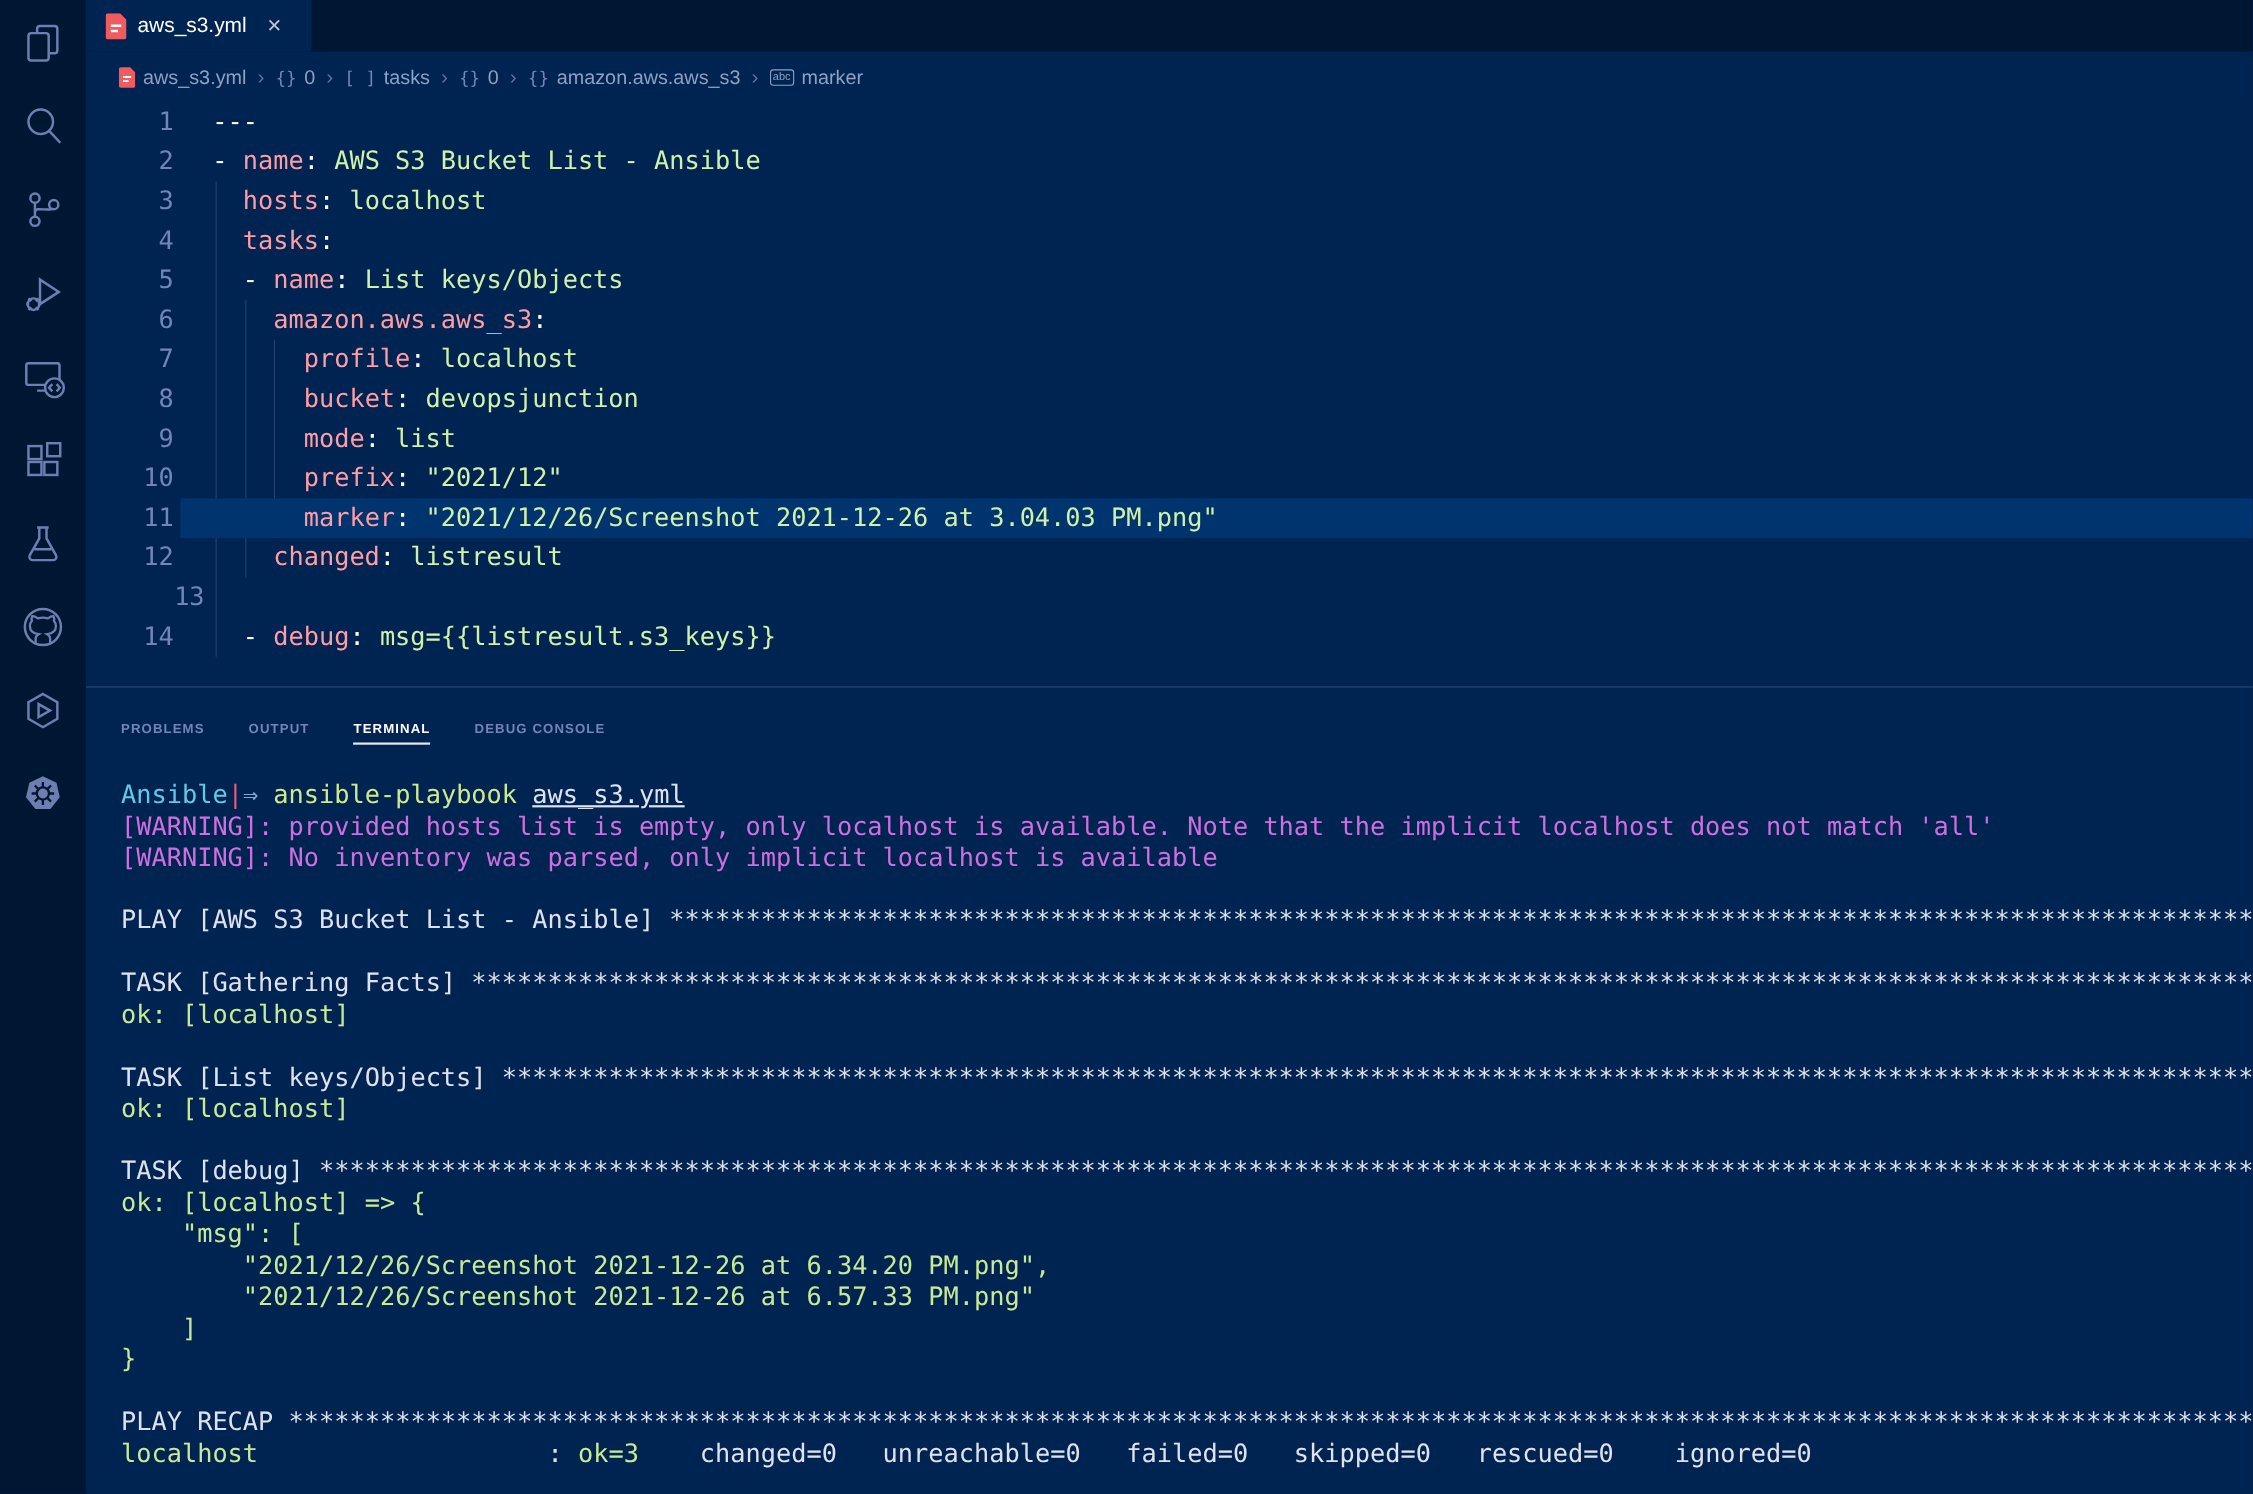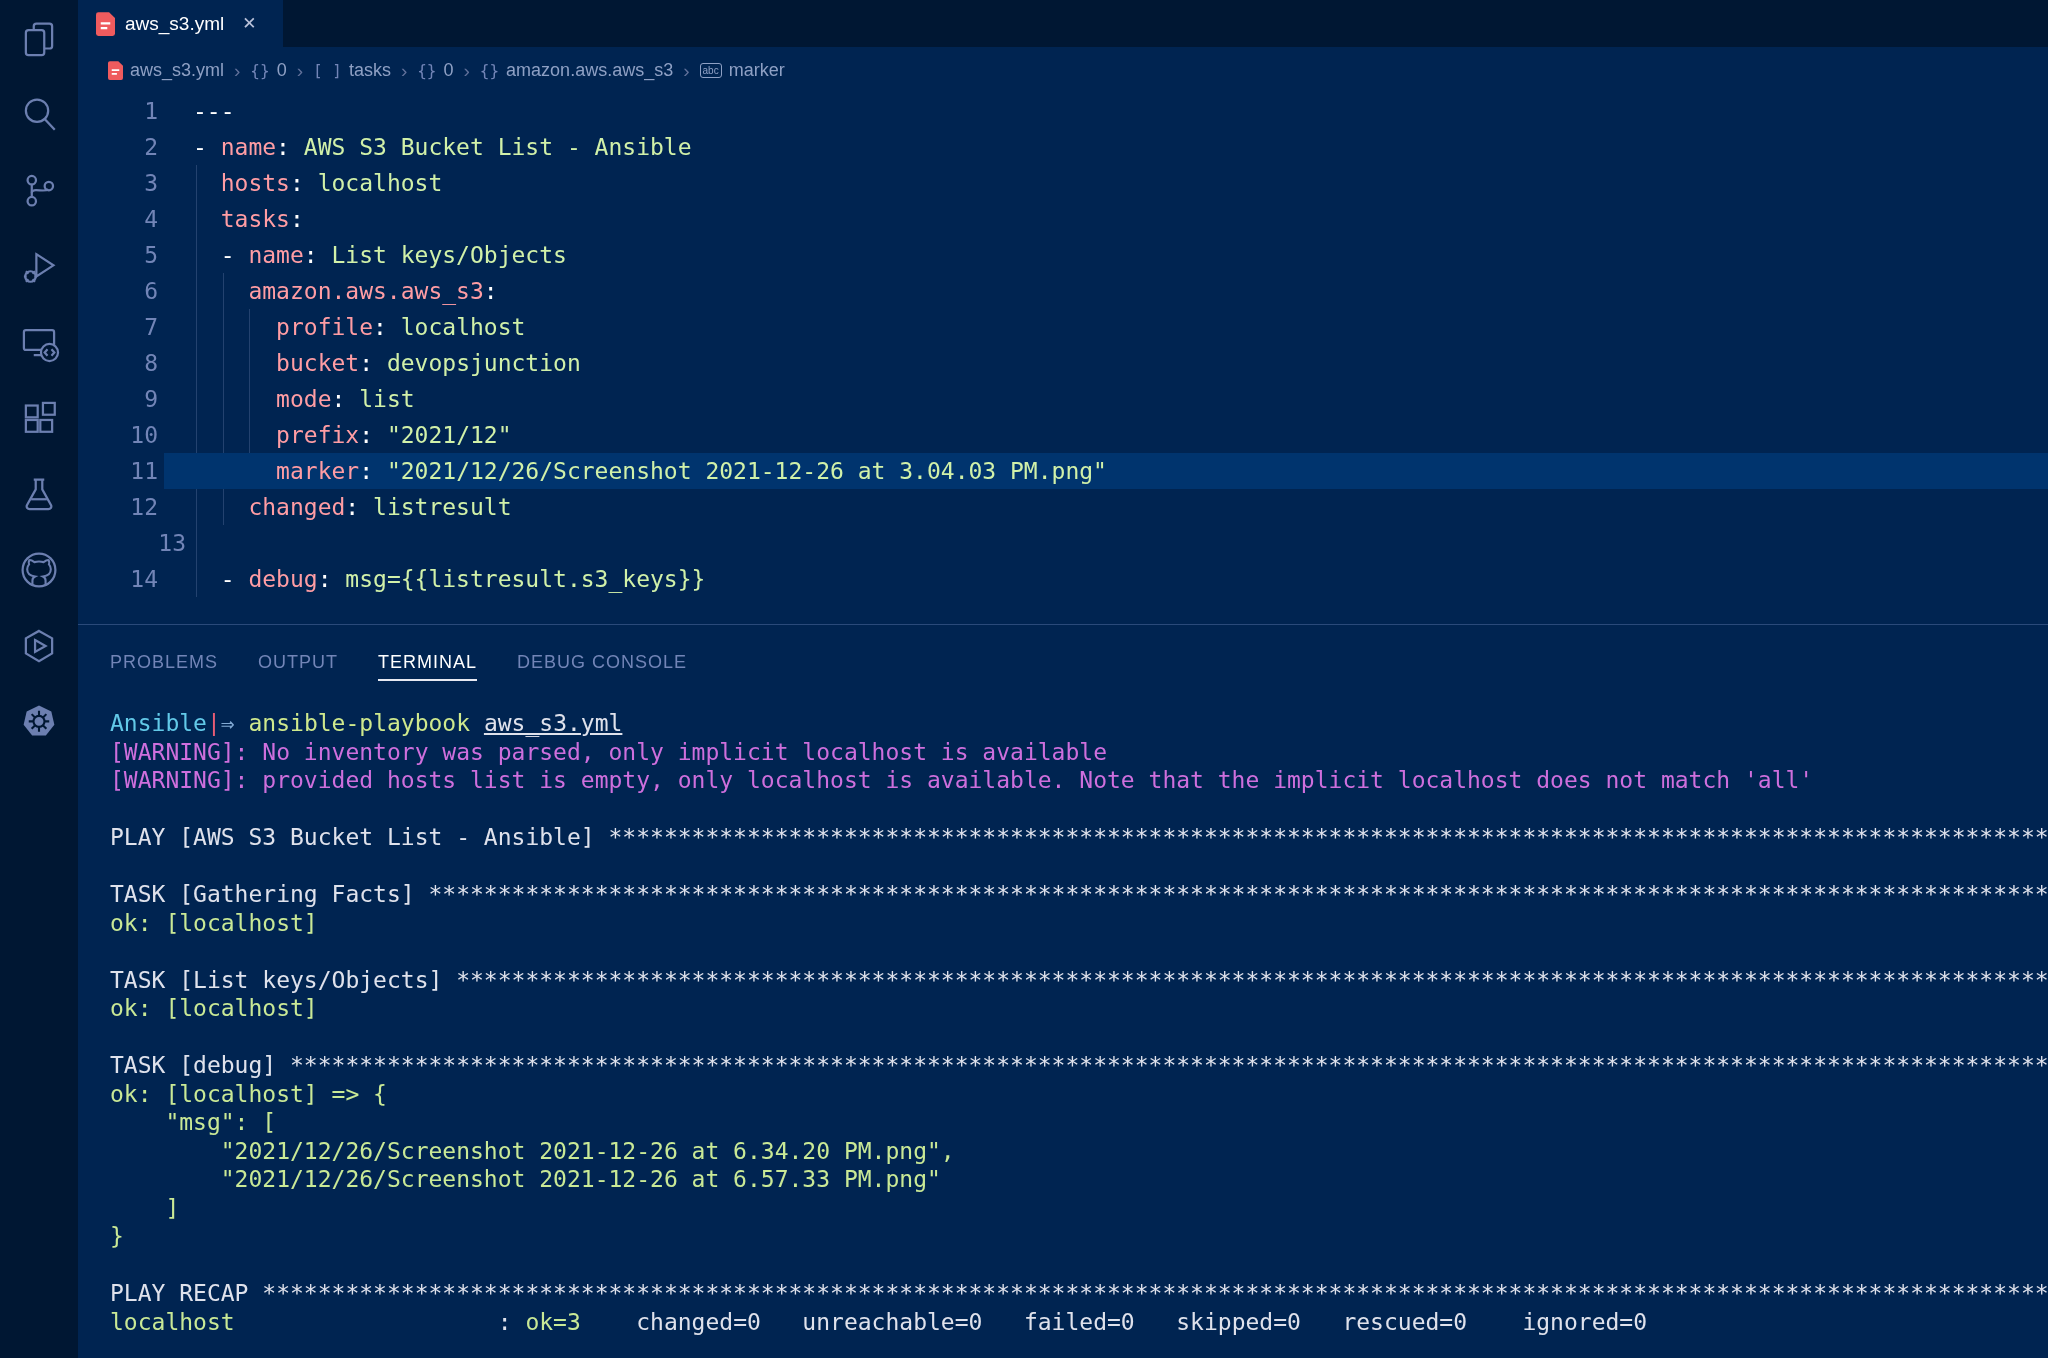--- a/index.html
+++ b/index.html
@@ -31,21 +31,21 @@
   .ed-line { position:absolute; left:0; right:0; height:36px; line-height:36px; font-size:23px; white-space:pre; }
   .ed-line.hl::before { content:""; position:absolute; left:86px; right:0; top:0; bottom:0; background:#00346e; }
   .ed-num { position:absolute; left:0; width:80px; text-align:right; color:#7285b7; }
   .ed-code { position:absolute; left:115px; right:0; }
   .tk-p { color:#ffffff; } .tk-k { color:#ff9da4; } .tk-v { color:#d1f1a9; }
   .guide { position:absolute; width:1px; background:rgba(125,145,190,.28); }
 
   
   .panel { position:absolute; left:78px; top:624px; right:0; bottom:0; background:#002451; border-top:1px solid #2a4a7a; }
   .panel-tabs { display:flex; align-items:center; height:76px; padding-left:32px; gap:40px; }
-  .ptab { font-size:18px; letter-spacing:1px; color:#7285b7; padding:6px 0; border-bottom:2px solid transparent; cursor:pointer; }
+  .ptab { font-size:12px; letter-spacing:1px; color:#7285b7; padding:6px 0; border-bottom:2px solid transparent; cursor:pointer;font-weight:bold; }
   .ptab.active { color:#ffffff; border-bottom-color:#e7e9f2; }
 
   .terminal { position:absolute; left:0; top:84px; right:0; bottom:0; overflow:hidden;
               font-family:"DejaVu Sans Mono", monospace; font-size:23px; }
   .t-line { height:28.5px; line-height:28.5px; white-space:pre; overflow:hidden; padding-left:32px; }
   .t-white { color:#dfe2ec; } .t-green { color:#c9e996; } .t-warn { color:#ce6fdd; }
   .seg-cyan { color:#62c9e8; } .seg-red { color:#e85d75; } .seg-arrow { color:#82aad4; }
   .seg-cmd { color:#cfe98d; } .seg-file { color:#dfe2ec; text-decoration:underline; }
   .seg-green { color:#c9e996; } .seg-white { color:#dfe2ec; }
 
@@ -196,22 +196,22 @@
 
 <div class="panel">
   <div class="panel-tabs" id="panel-tabs">
       <div class="ptab">PROBLEMS</div>
       <div class="ptab">OUTPUT</div>
       <div class="ptab active">TERMINAL</div>
       <div class="ptab">DEBUG CONSOLE</div>
     </div>
   <div class="terminal" id="terminal">
       <div class="t-line t-white"><span class="seg-cyan">Ansible</span><span class="seg-red">|</span><span class="seg-arrow">⇒</span><span class="seg-cmd"> ansible-playbook </span><span class="seg-file">aws_s3.yml</span></div>
+      <div class="t-line t-warn">[WARNING]: provided hosts list is empty, only localhost is available. Note that the implicit localhost does not match 'all'</div>
       <div class="t-line t-warn">[WARNING]: No inventory was parsed, only implicit localhost is available</div>
-      <div class="t-line t-warn">[WARNING]: provided hosts list is empty, only localhost is available. Note that the implicit localhost does not match 'all'</div>
       <div class="t-line t-white">&nbsp;</div>
       <div class="t-line t-white">PLAY [AWS S3 Bucket List - Ansible] ******************************************************************************************************************************************************</div>
       <div class="t-line t-white">&nbsp;</div>
       <div class="t-line t-white">TASK [Gathering Facts] ******************************************************************************************************************************************************</div>
       <div class="t-line t-green">ok: [localhost]</div>
       <div class="t-line t-white">&nbsp;</div>
       <div class="t-line t-white">TASK [List keys/Objects] ******************************************************************************************************************************************************</div>
       <div class="t-line t-green">ok: [localhost]</div>
       <div class="t-line t-white">&nbsp;</div>
       <div class="t-line t-white">TASK [debug] ******************************************************************************************************************************************************</div>

